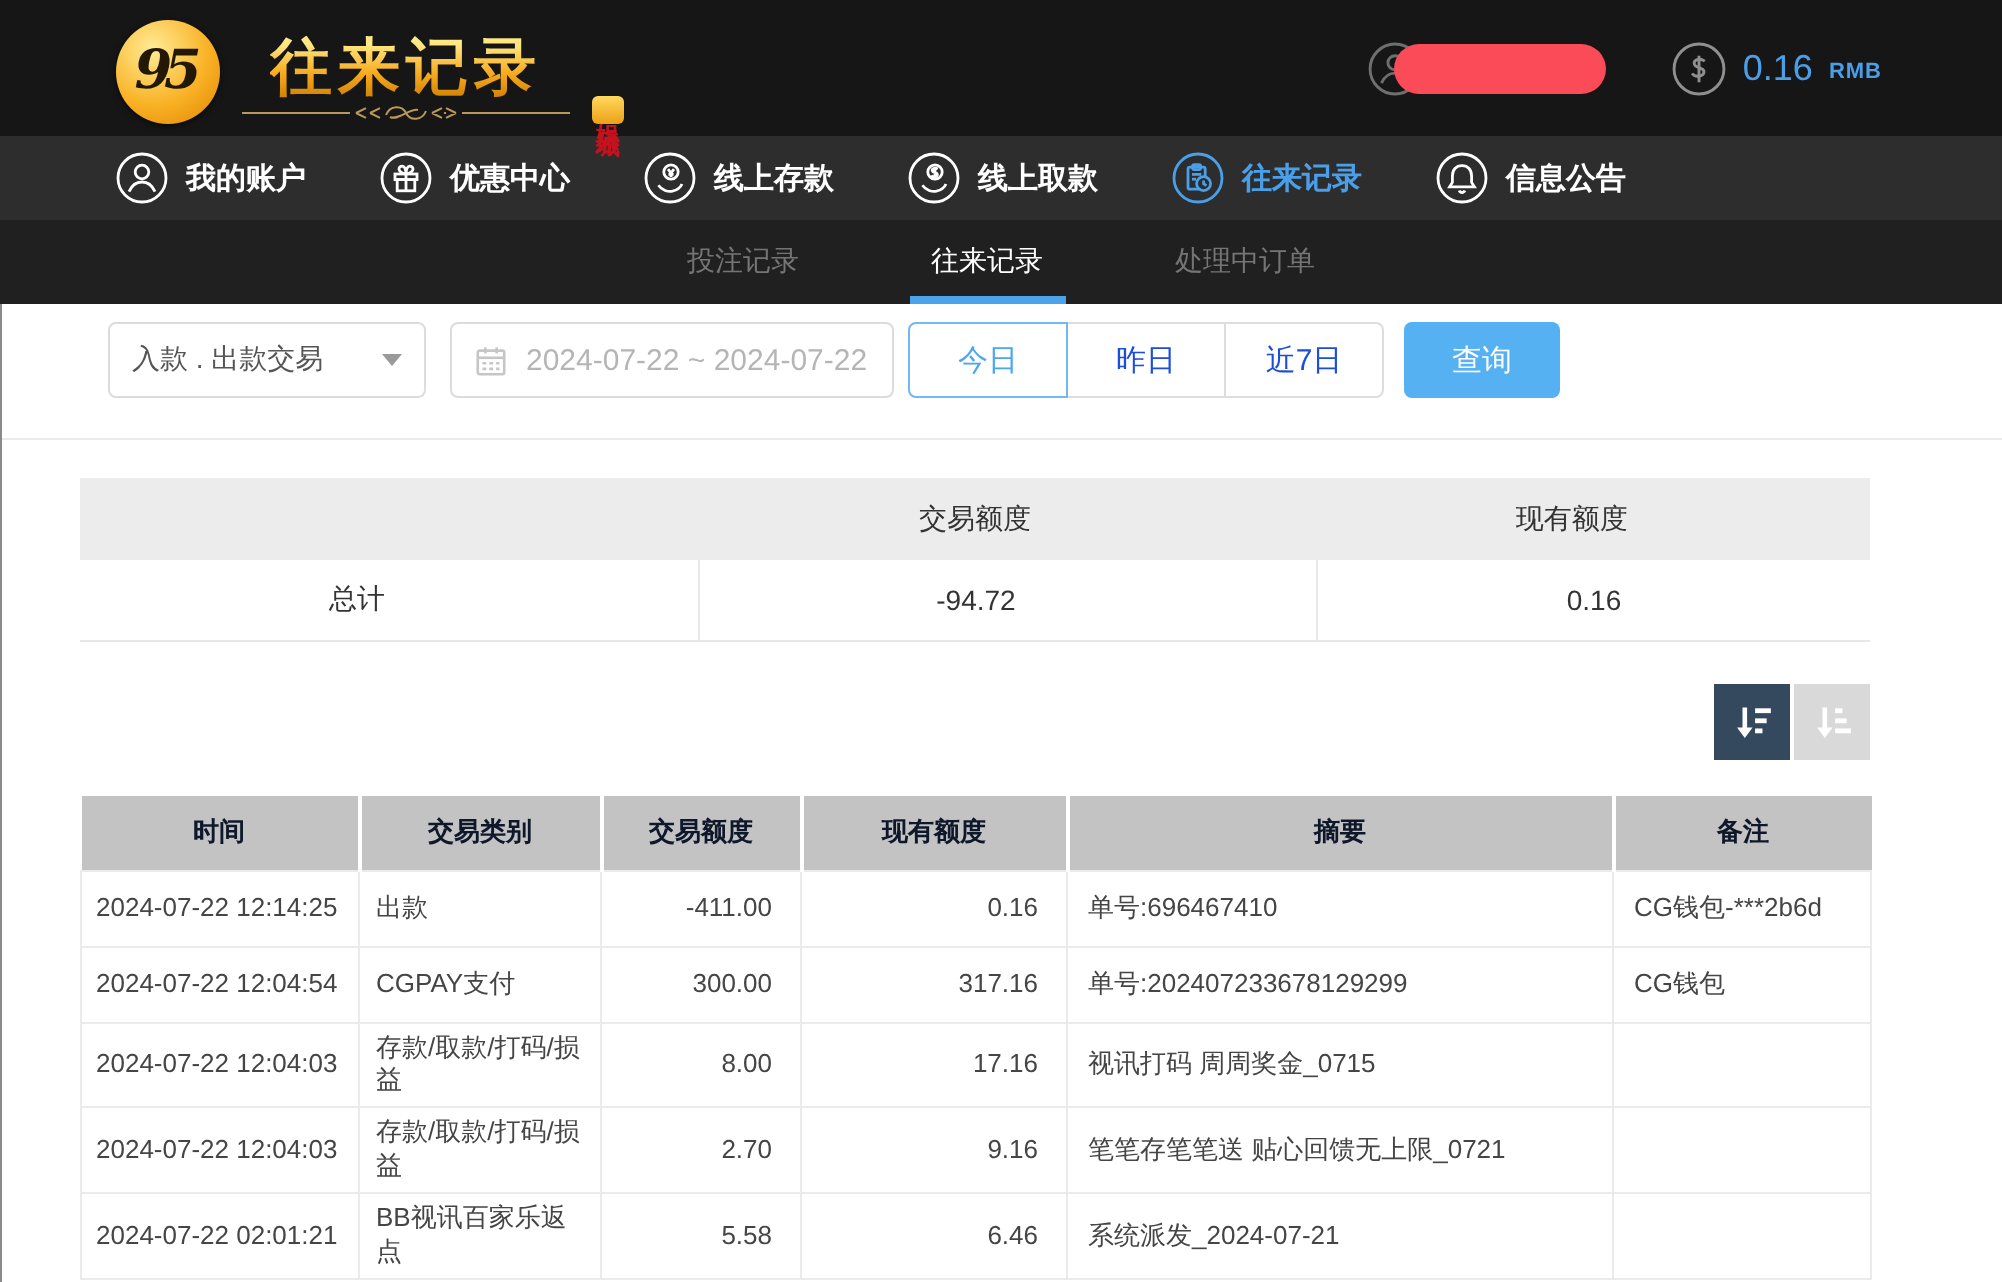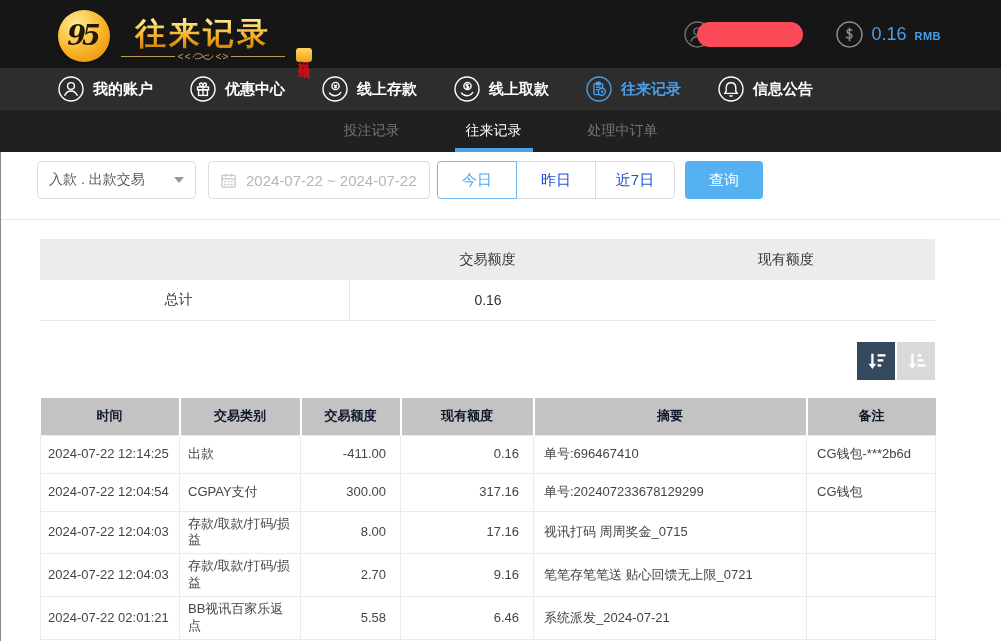--- a/index.html
+++ b/index.html
@@ -41,21 +41,21 @@
   .nav-item.active { color:#4a9fe8; }
   .nav-item svg { display:block; }
 
   
   .subnav { height:42px; background:#202020; display:flex; justify-content:center; gap:44px; }
   .subnav-tab { position:relative; display:flex; align-items:center; padding:0 11px; color:#757575; font-size:14px; cursor:pointer; }
   .subnav-tab.active { color:#fff; }
   .subnav-tab.active::after { content:""; position:absolute; left:0; right:0; bottom:0; height:4px; background:#4ba3e9; }
 
   
-  .filters { display:flex; align-items:flex-end; margin:9px 0 0 37px; height:38px; }
+  .filters { display:flex; align-items:flex-end; margin:9px 0 0 54px; height:38px; }
   .f-select { display:flex; align-items:center; width:159px; height:38px; border:1px solid #dcdcdc; border-radius:4px;
     padding:0 11px; color:#555; font-size:14px; margin-right:12px; cursor:pointer; background:#fff; }
   .caret { margin-left:auto; width:0; height:0; border-left:5px solid transparent; border-right:5px solid transparent; border-top:6px solid #9a9a9a; }
   .f-date { display:flex; align-items:center; gap:9px; width:222px; height:38px; border:1px solid #dcdcdc; border-radius:4px;
     padding:0 11px; color:#b5b5b5; font-size:15px; margin-right:7px; cursor:pointer; background:#fff; }
   .btn-group { display:flex; }
   .qbtn { width:80px; height:38px; background:#fff; border:1px solid #ddd; color:#1d4ed8; font-size:15px; margin-left:-1px; cursor:pointer;
     font-family:inherit; }
   .qbtn:first-child { margin-left:0; border-radius:4px 0 0 4px; }
   .qbtn:last-child { border-radius:0 4px 4px 0; }
@@ -221,20 +221,21 @@
 <div class="divider"></div>
 
 <div class="summary">
   <div class="summary-head">
     <div></div>
     <div>交易额度</div>
     <div>现有额度</div>
   </div>
   <div class="summary-body">
     <div>总计</div>
+    <div>-94.72</div>
     <div>0.16</div>
   </div>
 </div>
 
 <div class="sort-row">
   <button class="sort-btn sort-desc">
     <svg width="21" height="21" viewBox="0 0 20 20" fill="#fff">
       <path d="M5 2.6 h2.2 v9.6 h2.6 l-3.7 5 -3.7 -5 h2.6 z"></path>
       <rect x="11" y="3" width="7.5" height="2.3"></rect>
       <rect x="11" y="7.8" width="5.5" height="2.3"></rect>

